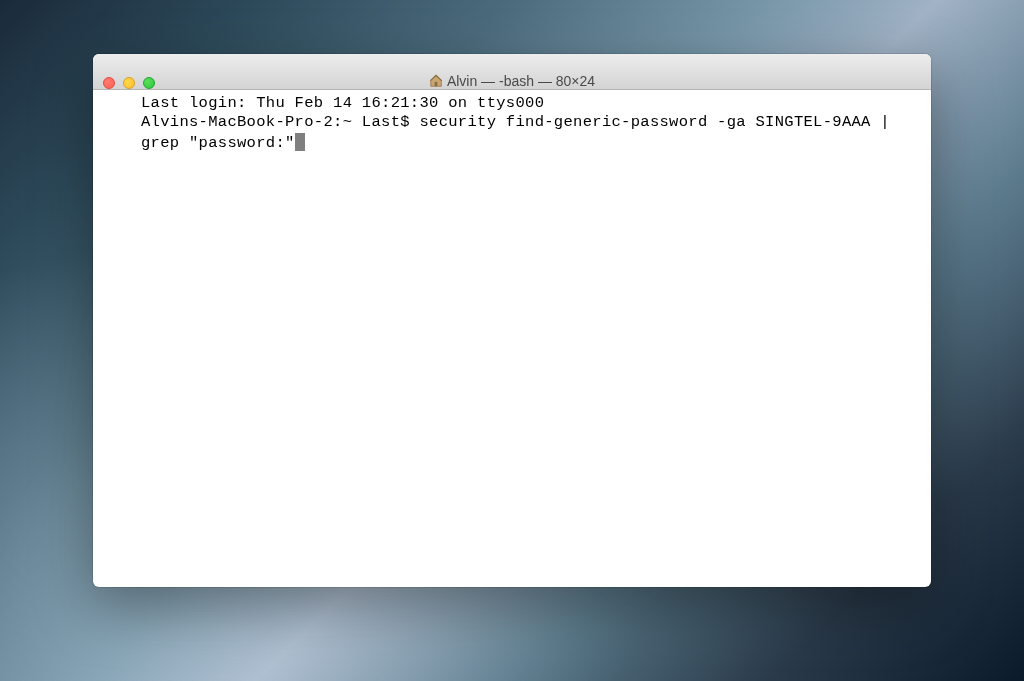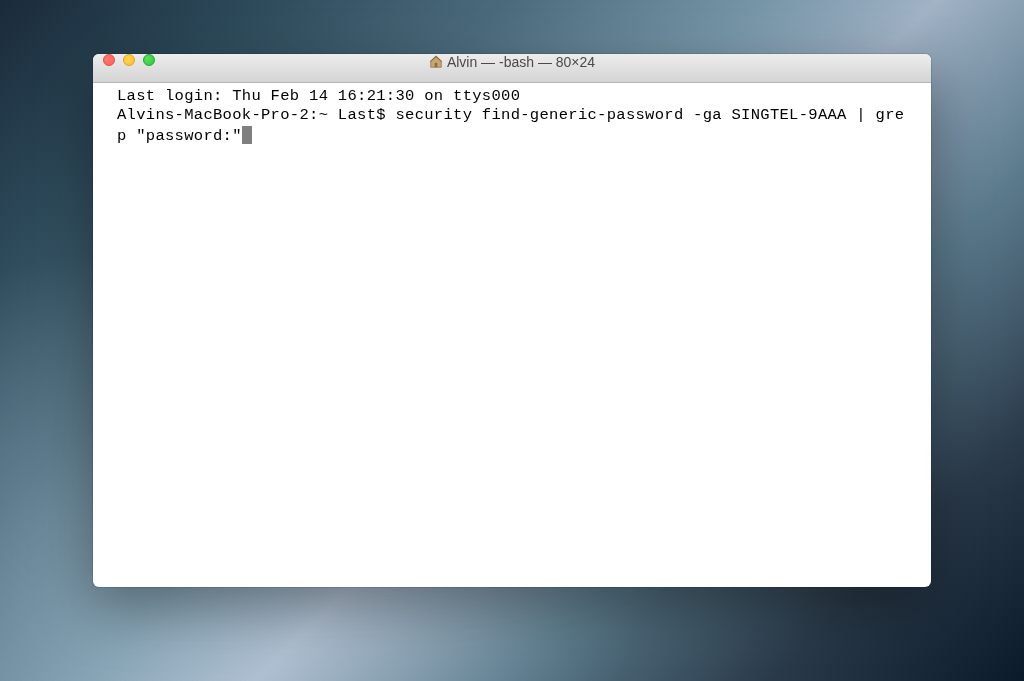--- a/index.html
+++ b/index.html
@@ -36,25 +36,25 @@
       left: 93px;
       width: 838px;
       height: 533px;
       background: #ffffff;
       border-radius: 6px;
       box-shadow: 0 20px 60px rgba(0,0,0,0.4), 0 0 0 1px rgba(0,0,0,0.1);
       overflow: hidden;
     }
     
     .titlebar {
-      height: 29px;
+      height: 36px;
       background: linear-gradient(to bottom, #ededed 0%, #e0e0e0 50%, #d4d4d4 100%);
       border-bottom: 1px solid #b5b5b5;
       display: flex;
-      align-items: flex-start;
+      align-items: flex-end;
       position: relative;
     }
     
     .traffic-lights {
       display: flex;
       gap: 8px;
       padding-left: 10px;
     }
     
     .traffic-light {
@@ -108,20 +108,21 @@
     
     .terminal-content {
       padding: 4px 24px;
       font-family: "Menlo", "Monaco", "Courier New", monospace;
       font-size: 15.5px;
       line-height: 1.25;
       color: #000000;
       letter-spacing: 0.3px;
       white-space: pre-wrap;
       word-break: break-all;
+      margin-left: 24px;
     }
     
     .terminal-line {
       display: block;
     }
     
     .prompt-line {
       display: inline;
     }
     

